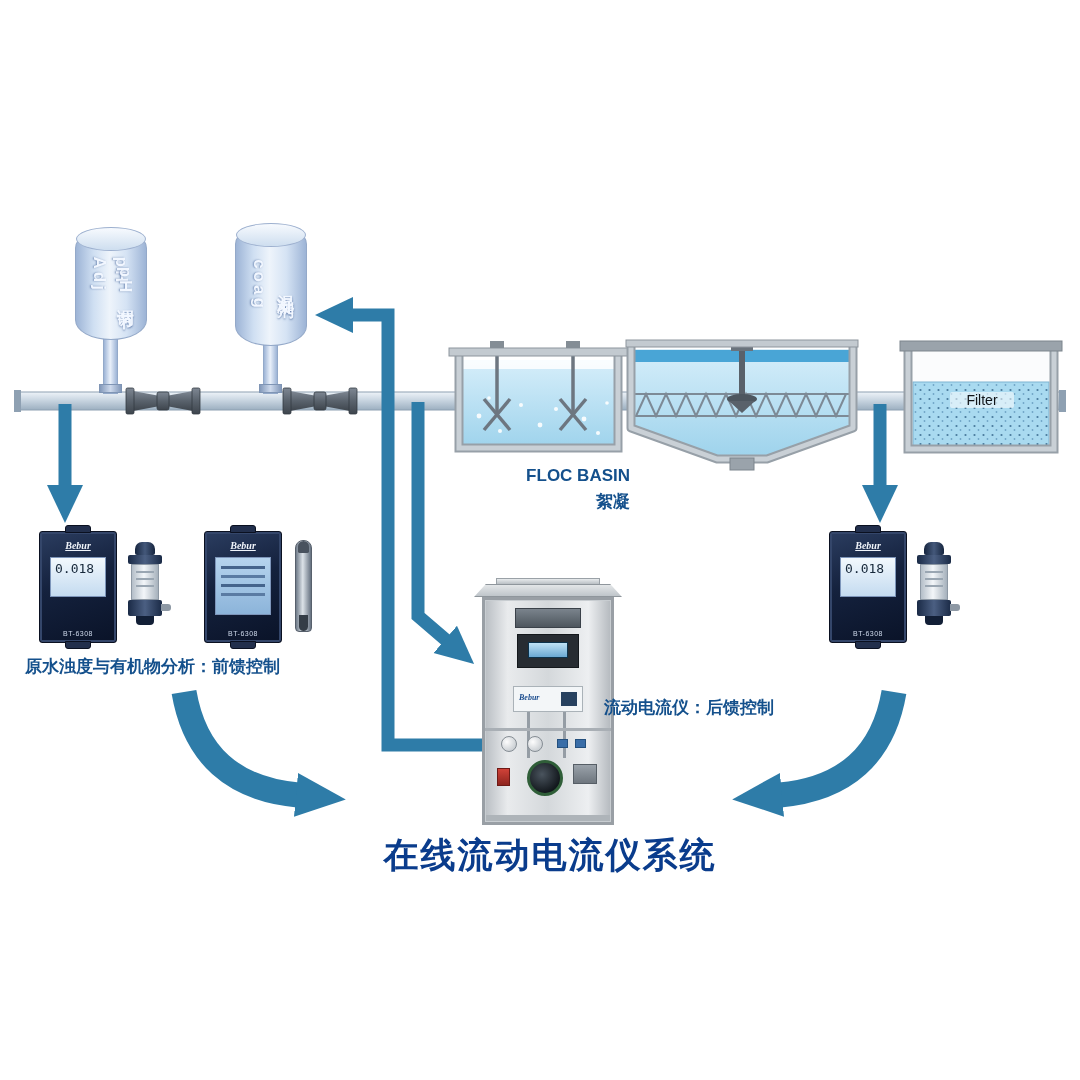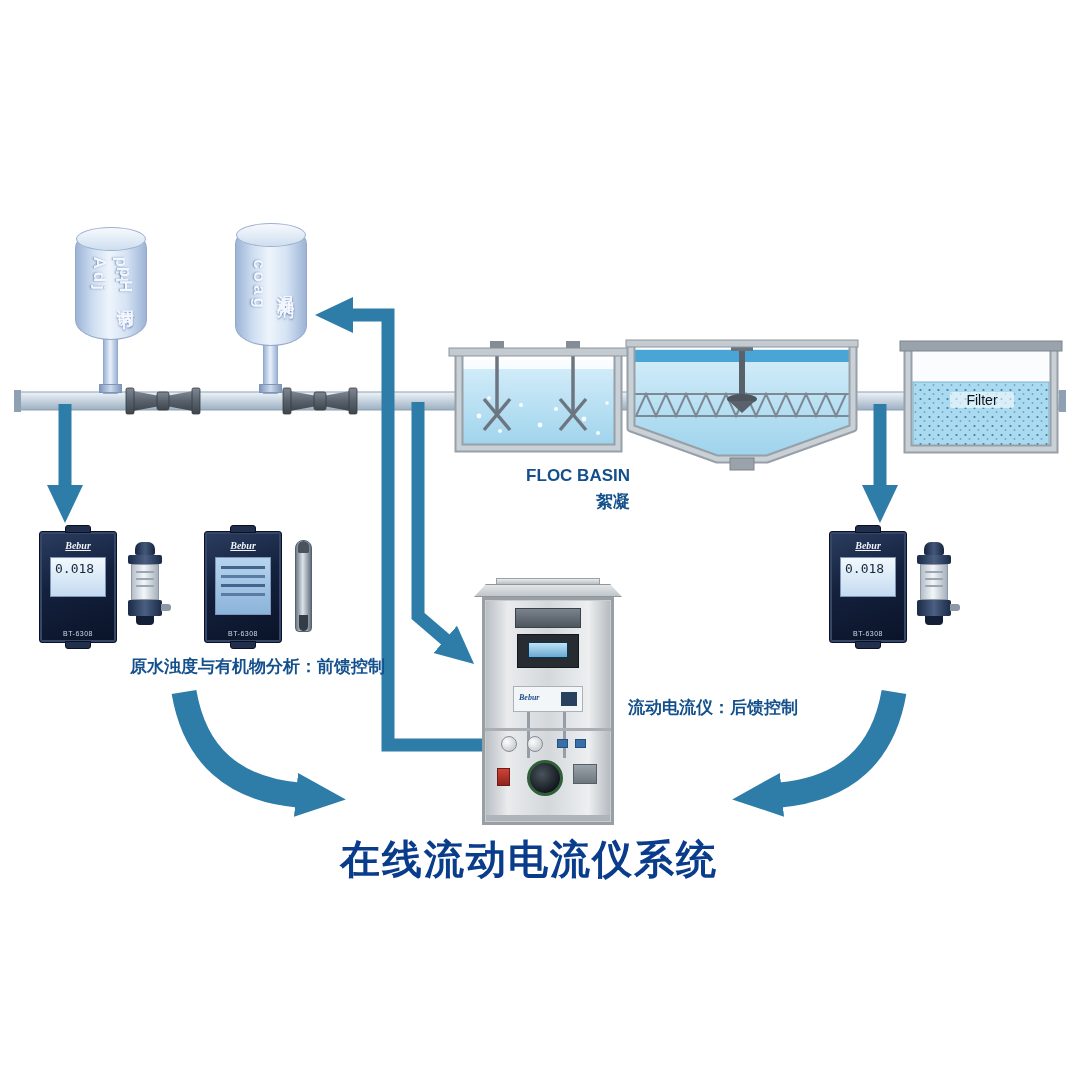--- a/index.html
+++ b/index.html
@@ -85,22 +85,22 @@
   .valve-blue{position:absolute;top:139px;width:11px;height:9px;background:#3a6ea8;border:1px solid #24507e;}
   .v1{left:72px;} .v2{left:90px;}
   .red-part{position:absolute;left:12px;top:168px;width:13px;height:18px;
         background:linear-gradient(180deg,#d04238,#8e241e);border:1px solid #6e1a16;}
   .flywheel{position:absolute;left:42px;top:160px;width:36px;height:36px;border-radius:50%;
         background:radial-gradient(circle at 40% 38%,#4a545e,#12171c 72%);border:3px solid #2f5e38;}
   .gray-box{position:absolute;left:88px;top:164px;width:24px;height:20px;
         background:linear-gradient(180deg,#9aa2aa,#6e767e);border:1px solid #565e66;}
 
   
-  .caption{position:absolute;text-align:right;font-size:17px;font-weight:bold;color:#14508c;}
-  .title{position:absolute;text-align:left;font-size:40px;font-weight:bold;color:#0a3c8c;letter-spacing:2px;}
+  .caption{position:absolute;text-align:left;font-size:17px;font-weight:bold;color:#14508c;}
+  .title{position:absolute;text-align:center;font-size:35px;font-weight:bold;color:#0a3c8c;letter-spacing:2px;}
   .stage-label{position:absolute;text-align:right;color:#14508c;font-weight:bold;font-size:17px;}
   .stage-label .zh{margin-top:4px;}
   .media-label{position:absolute;font-size:14px;color:#101418;text-align:center;
         background:rgba(255,255,255,.55);border-radius:2px;}
 </style>
 </head>
 <body>
 
 <div class="canvas">
 
@@ -317,17 +317,17 @@
       <div class="pump p1"></div>
       <div class="pump p2"></div>
       <div class="valve-blue v1"></div>
       <div class="valve-blue v2"></div>
       <div class="red-part"></div>
       <div class="flywheel"></div>
       <div class="gray-box"></div>
     </div>
   </div>
 
-  <div class="caption" style="left:604px;top:696px;width:240px;text-align:left;margin-left:24px;">流动电流仪：后馈控制</div>
+  <div class="caption" style="left:604px;top:696px;width:240px;text-align:left;">流动电流仪：后馈控制</div>
 
   <div class="title" style="left:340px;top:832px;width:420px;">在线流动电流仪系统</div>
 
 </div>
 
 </body></html>

